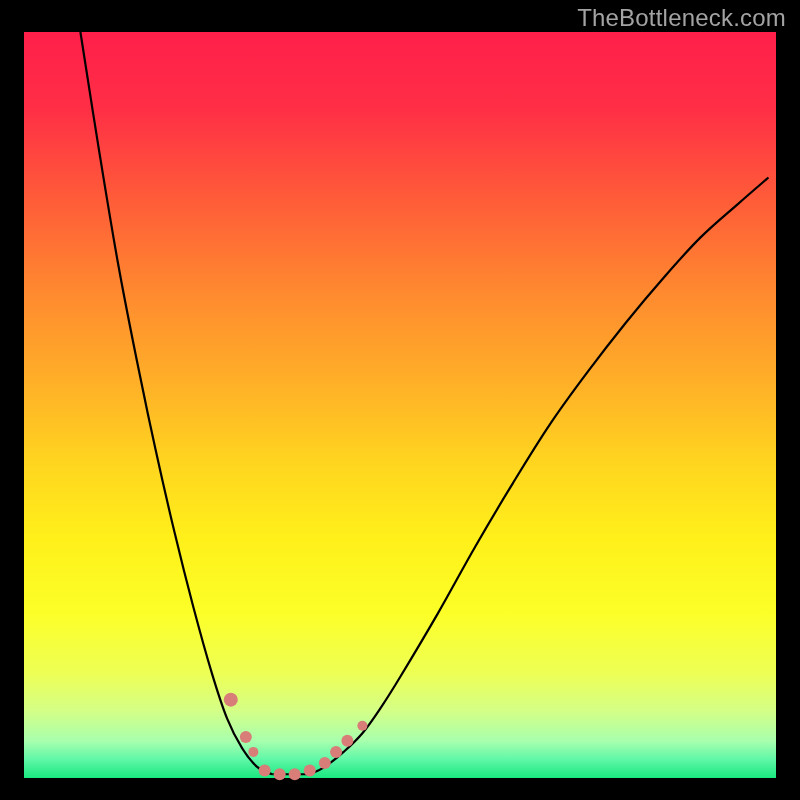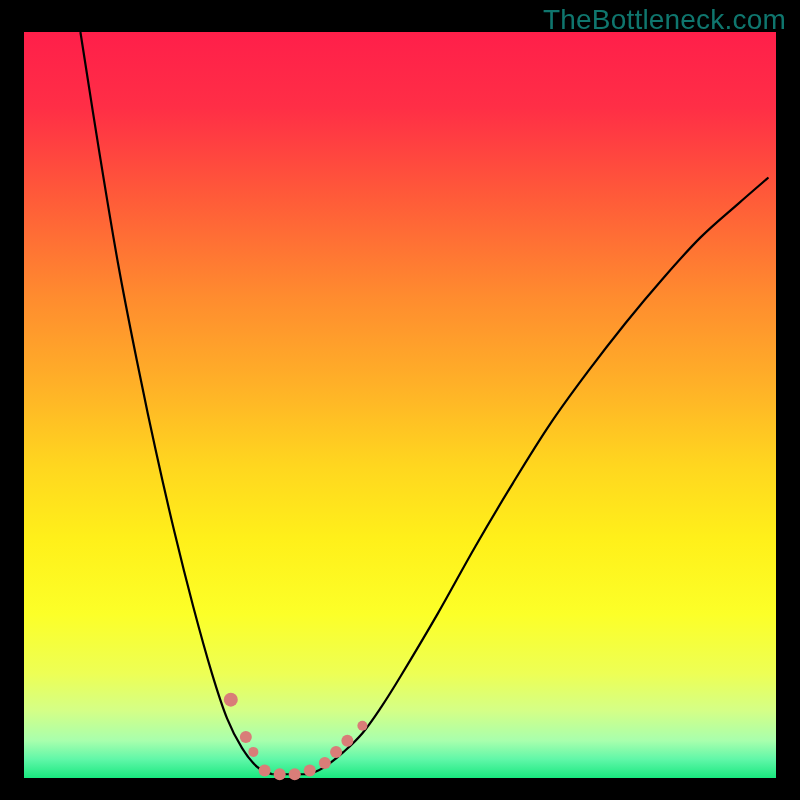--- a/index.html
+++ b/index.html
@@ -15,23 +15,23 @@
     top: 0;
     left: 0;
     width: 800px;
     height: 800px;
     background: #000;
   }
   .watermark {
     position: absolute;
     top: 4px;
     right: 14px;
-    color: #0f766e;
+    color: #a3a3a3;
     font-family: Arial, Helvetica, sans-serif;
-    font-size: 28px;
+    font-size: 24px;
     letter-spacing: 0.2px;
     z-index: 10;
     margin-left: 20px;
   }
   svg {
     position: absolute;
     top: 0;
     left: 0;
   }
 </style>

